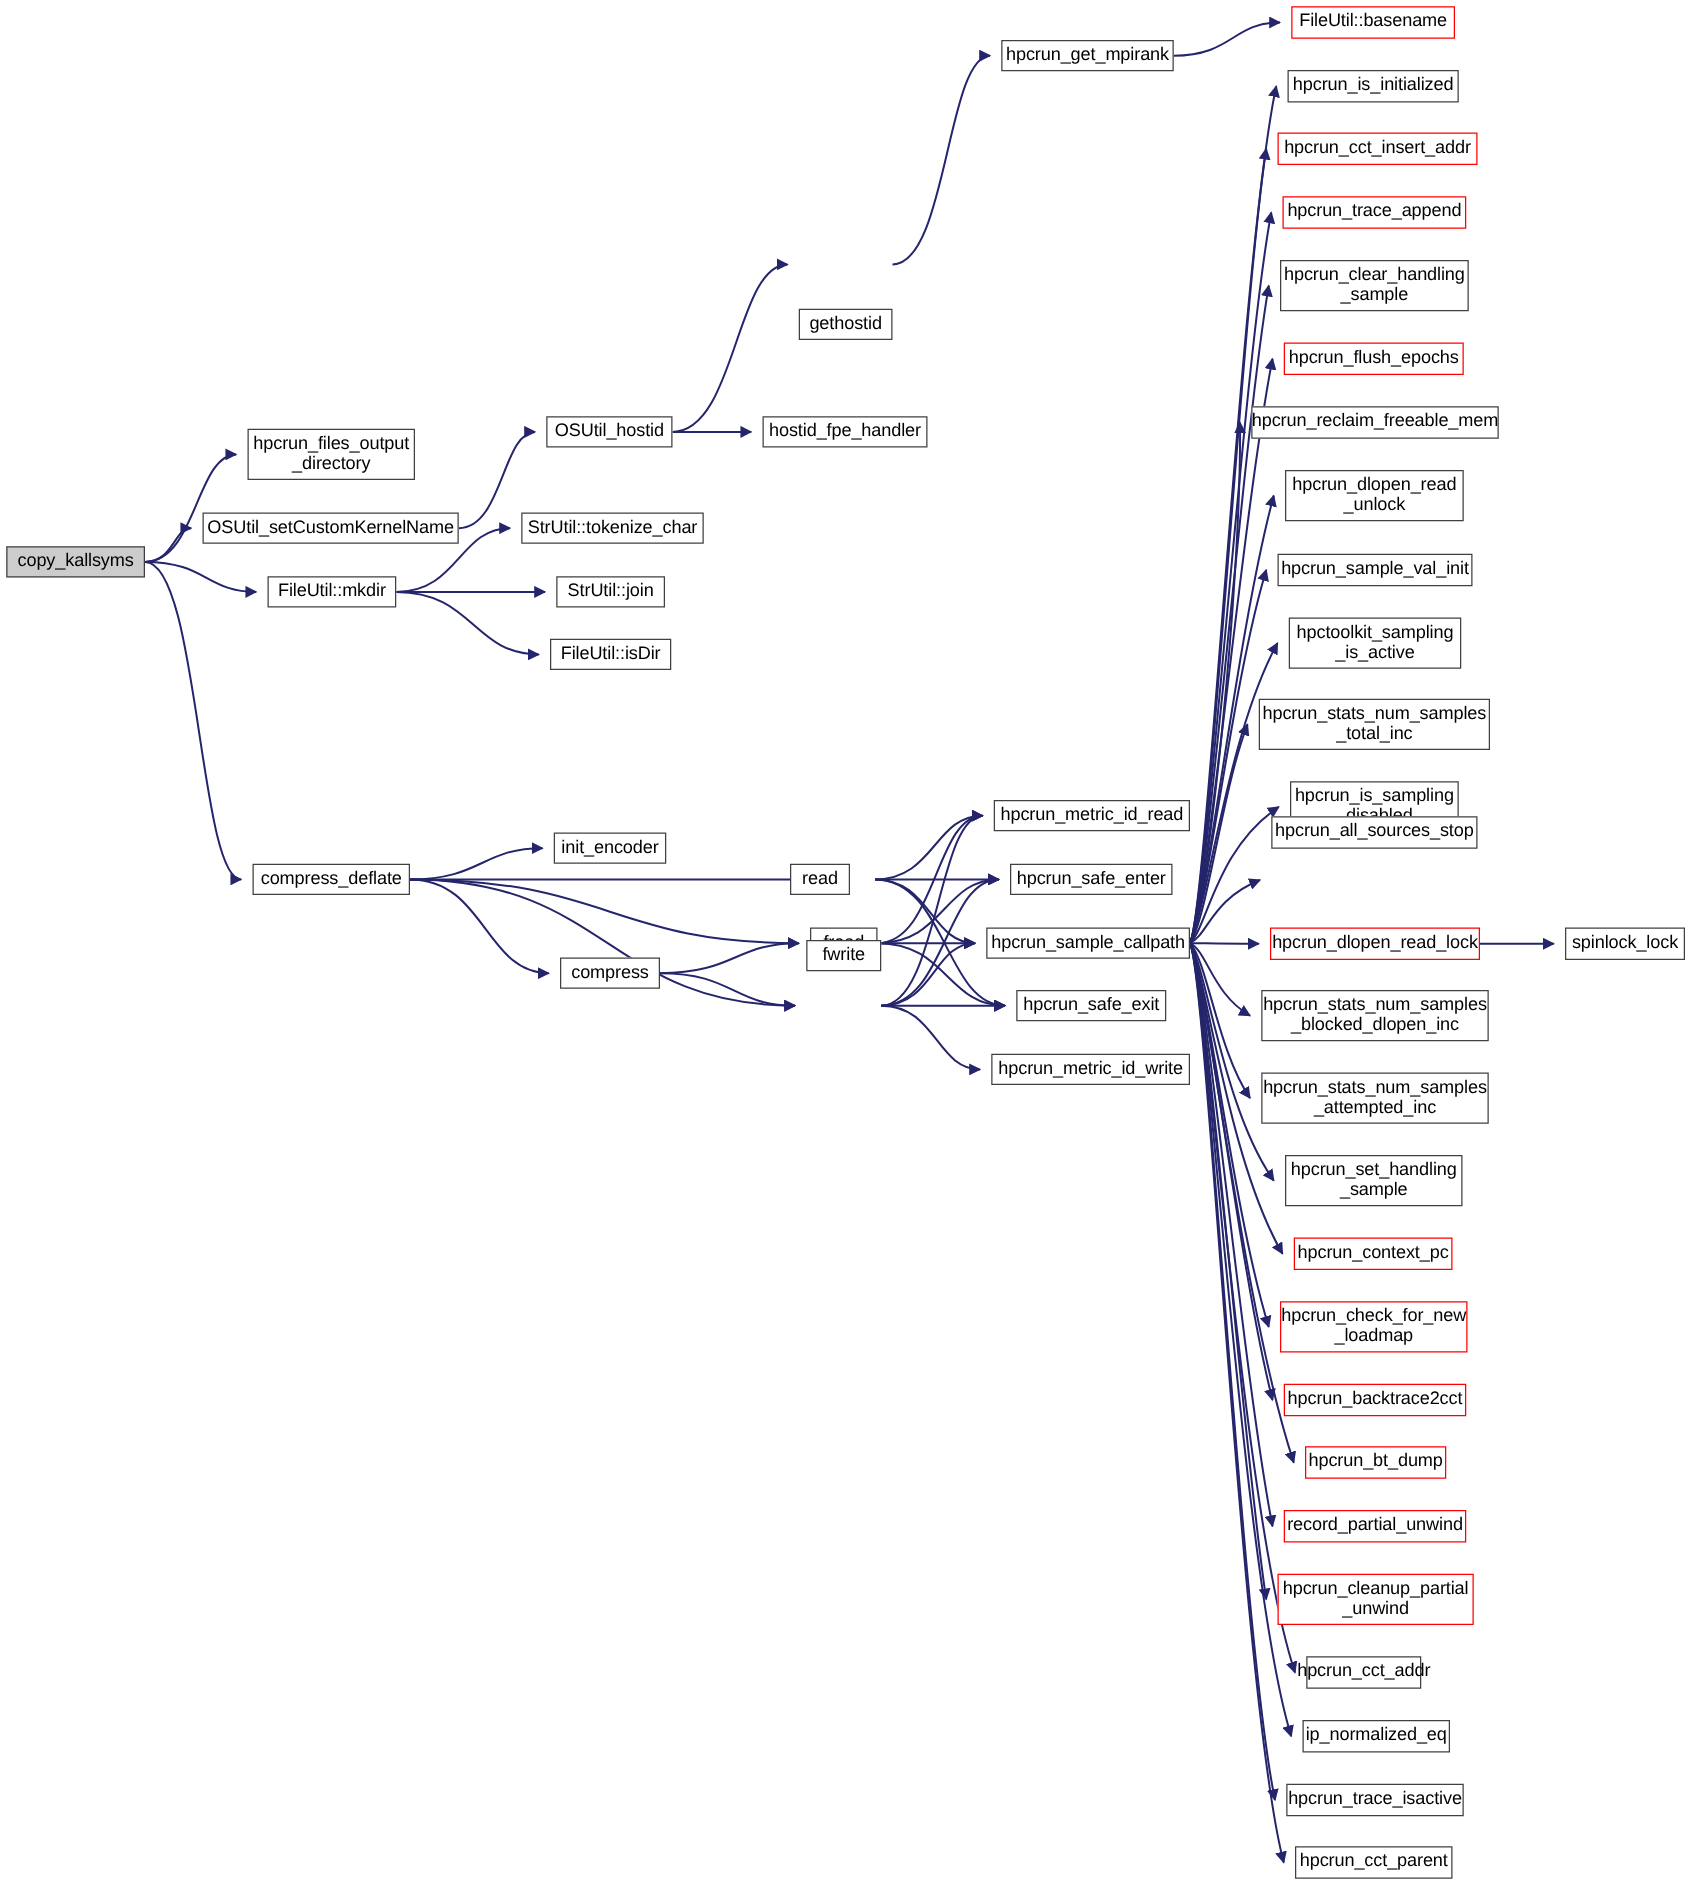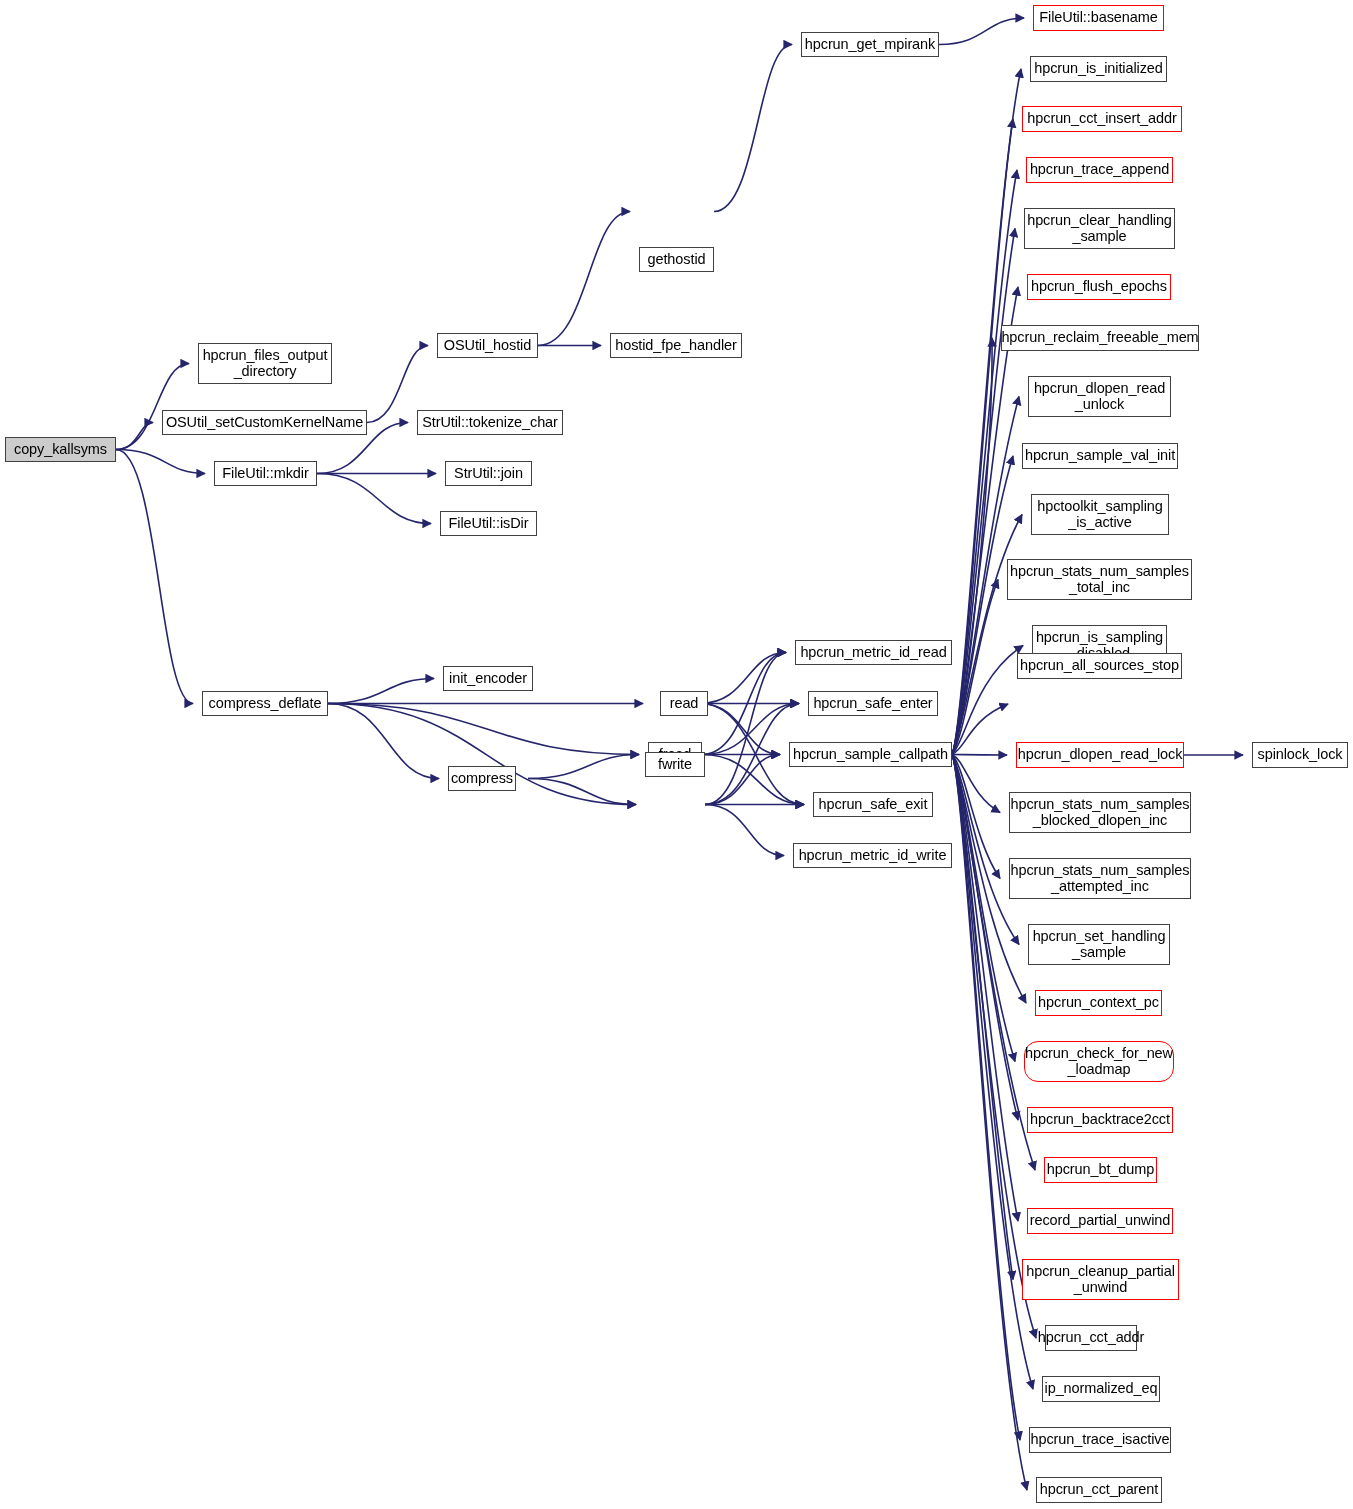--- a/index.html
+++ b/index.html
@@ -93,22 +93,22 @@
       <div class="node" style="left: 214px; top: 461px; width: 103px; height: 25px;">FileUtil::mkdir</div>
       <div class="node" style="left: 437px; top: 333px; width: 101px; height: 25px;">OSUtil_hostid</div>
       <div class="node" style="left: 610px; top: 333px; width: 132px; height: 25px;">hostid_fpe_handler</div>
       <div class="node" style="left: 417px; top: 410px; width: 146px; height: 25px;">StrUtil::tokenize_char</div>
       <div class="node" style="left: 445px; top: 461px; width: 87px; height: 25px;">StrUtil::join</div>
       <div class="node" style="left: 440px; top: 511px; width: 97px; height: 25px;">FileUtil::isDir</div>
       <div class="node" style="left: 639px; top: 199px; width: 75px; height: 25px; margin-top: 48px;">gethostid</div>
       <div class="node" style="left: 801px; top: 32px; width: 138px; height: 25px;">hpcrun_get_mpirank</div>
       <div class="node" style="left: 202px; top: 691px; width: 126px; height: 25px;">compress_deflate</div>
       <div class="node" style="left: 443px; top: 666px; width: 90px; height: 25px;">init_encoder</div>
-      <div class="node" style="left: 448px; top: 766px; width: 68px; height: 25px;">compress</div>
-      <div class="node" style="left: 660px; top: 691px; width: 48px; height: 25px;">read</div>
+      <div class="node" style="left: 448px; top: 766px; width: 80px; height: 25px;">compress</div>
+      <div class="node" style="left: 632px; top: 691px; width: 48px; height: 25px;">read</div>
       <div class="node" style="left: 648px; top: 742px; width: 54px; height: 25px;">fread</div>
       <div class="node" style="left: 645px; top: 752px; width: 60px; height: 25px;">fwrite</div>
       <div class="node" style="left: 795px; top: 640px; width: 157px; height: 25px;">hpcrun_metric_id_read</div>
       <div class="node" style="left: 808px; top: 691px; width: 130px; height: 25px;">hpcrun_safe_enter</div>
       <div class="node" style="left: 789px; top: 742px; width: 163px; height: 25px;">hpcrun_sample_callpath</div>
       <div class="node" style="left: 813px; top: 792px; width: 120px; height: 25px;">hpcrun_safe_exit</div>
       <div class="node" style="left: 793px; top: 843px; width: 159px; height: 25px;">hpcrun_metric_id_write</div>
       <div class="node red" style="left: 1033px; top: 5px; width: 131px; height: 26px;">FileUtil::basename</div>
       <div class="node" style="left: 1030px; top: 56px; width: 137px; height: 26px;">hpcrun_is_initialized</div>
       <div class="node red" style="left: 1022px; top: 106px; width: 160px; height: 26px;">hpcrun_cct_insert_addr</div>
@@ -129,21 +129,21 @@
       <div class="node" style="left: 1017px; top: 653px; width: 165px; height: 26px;">hpcrun_all_sources_stop</div>
       <div class="node red" style="left: 1016px; top: 742px; width: 168px; height: 26px;">hpcrun_dlopen_read_lock</div>
       <div class="node" style="left: 1252px; top: 742px; width: 96px; height: 26px;">spinlock_lock</div>
       <div class="node" style="left: 1009px; top: 792px; width: 182px; height: 41px;">hpcrun_stats_num_samples
 _blocked_dlopen_inc</div>
       <div class="node" style="left: 1009px; top: 858px; width: 182px; height: 41px;">hpcrun_stats_num_samples
 _attempted_inc</div>
       <div class="node" style="left: 1028px; top: 924px; width: 142px; height: 41px;">hpcrun_set_handling
 _sample</div>
       <div class="node red" style="left: 1035px; top: 990px; width: 127px; height: 26px;">hpcrun_context_pc</div>
-      <div class="node red" style="left: 1024px; top: 1041px; width: 150px; height: 41px; border-radius: 14px;">hpcrun_check_for_new
+      <div class="node red" style="left: 1024px; top: 1041px; width: 150px; height: 41px;">hpcrun_check_for_new
 _loadmap</div>
       <div class="node red" style="left: 1027px; top: 1107px; width: 146px; height: 26px;">hpcrun_backtrace2cct</div>
       <div class="node red" style="left: 1044px; top: 1157px; width: 113px; height: 26px;">hpcrun_bt_dump</div>
       <div class="node red" style="left: 1027px; top: 1208px; width: 146px; height: 26px;">record_partial_unwind</div>
       <div class="node red" style="left: 1022px; top: 1259px; width: 157px; height: 41px;">hpcrun_cleanup_partial
 _unwind</div>
       <div class="node" style="left: 1045px; top: 1325px; width: 92px; height: 26px;">hpcrun_cct_addr</div>
       <div class="node" style="left: 1042px; top: 1376px; width: 118px; height: 26px;">ip_normalized_eq</div>
       <div class="node" style="left: 1029px; top: 1427px; width: 142px; height: 26px;">hpcrun_trace_isactive</div>
       <div class="node" style="left: 1036px; top: 1477px; width: 126px; height: 26px;">hpcrun_cct_parent</div>

